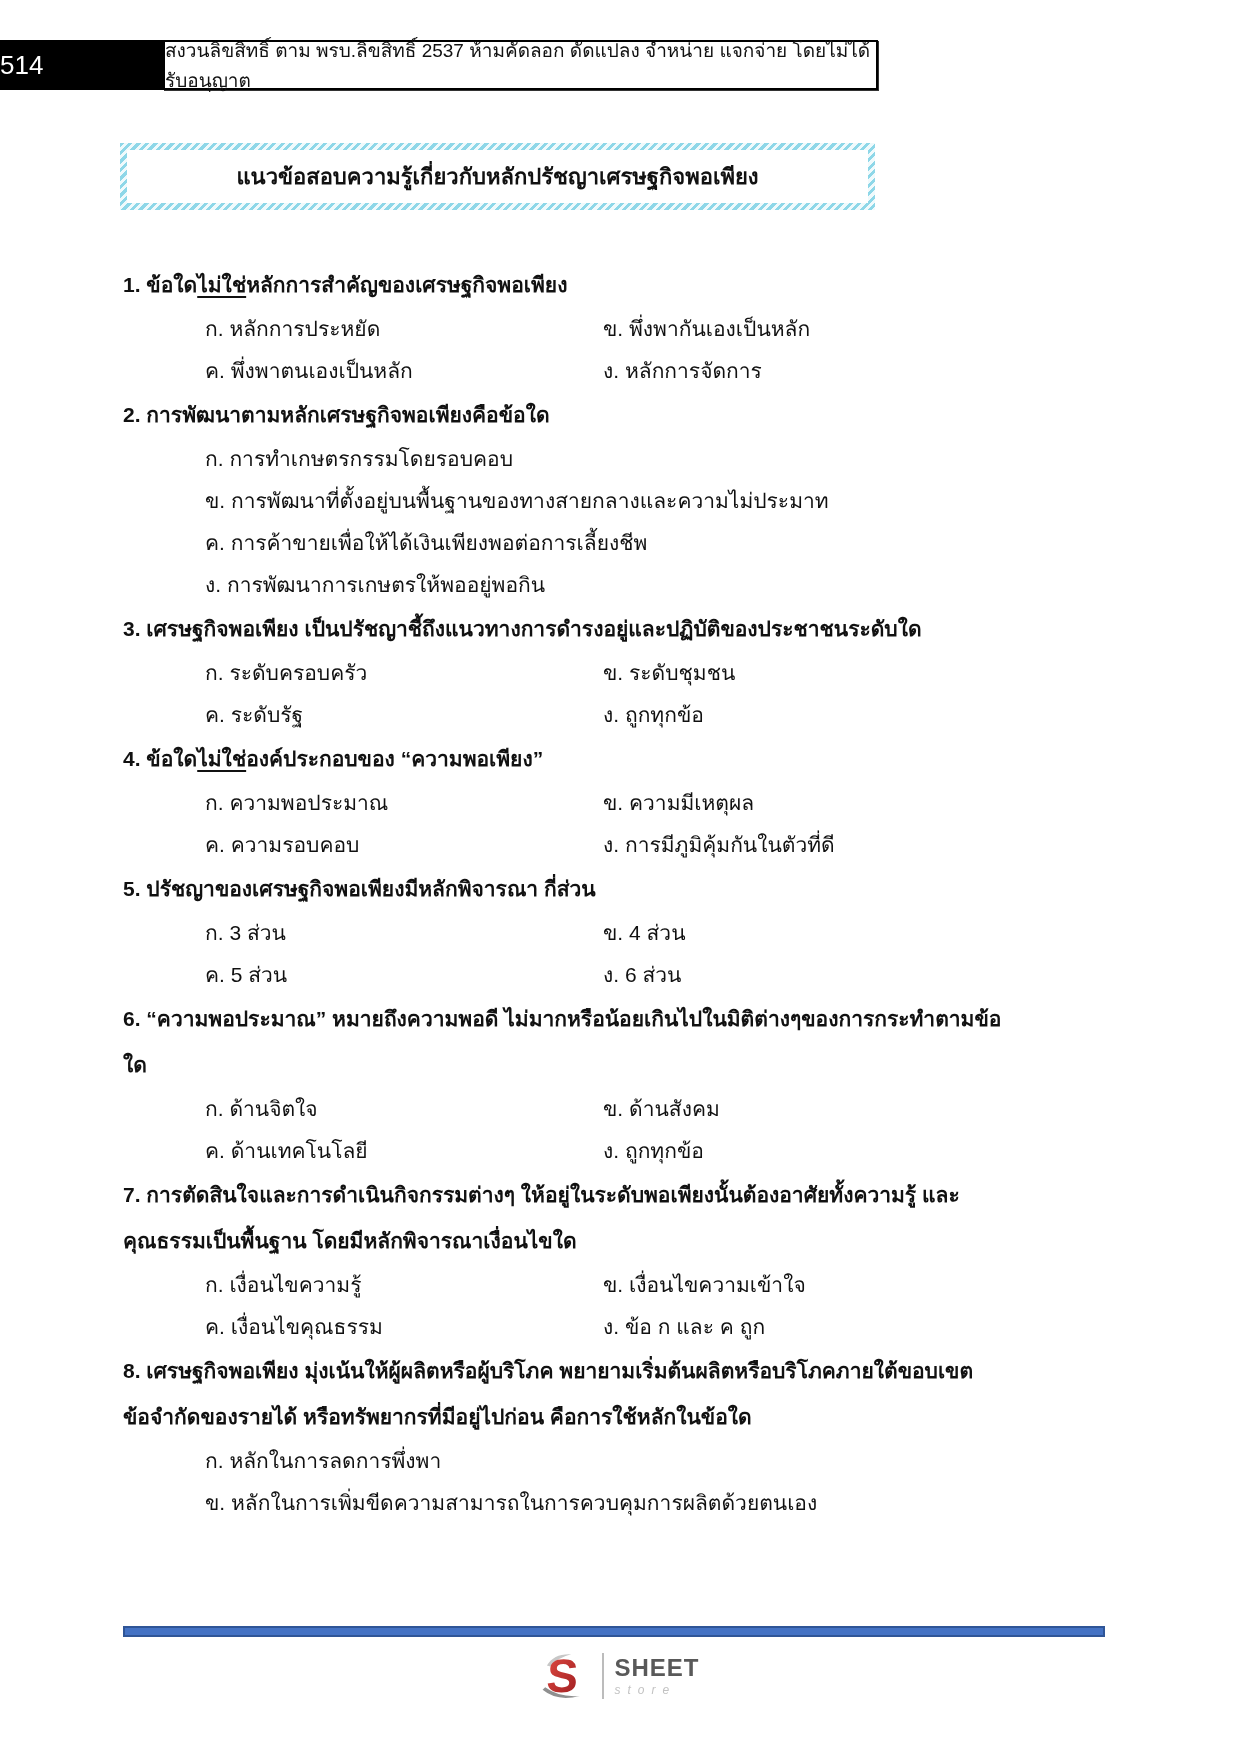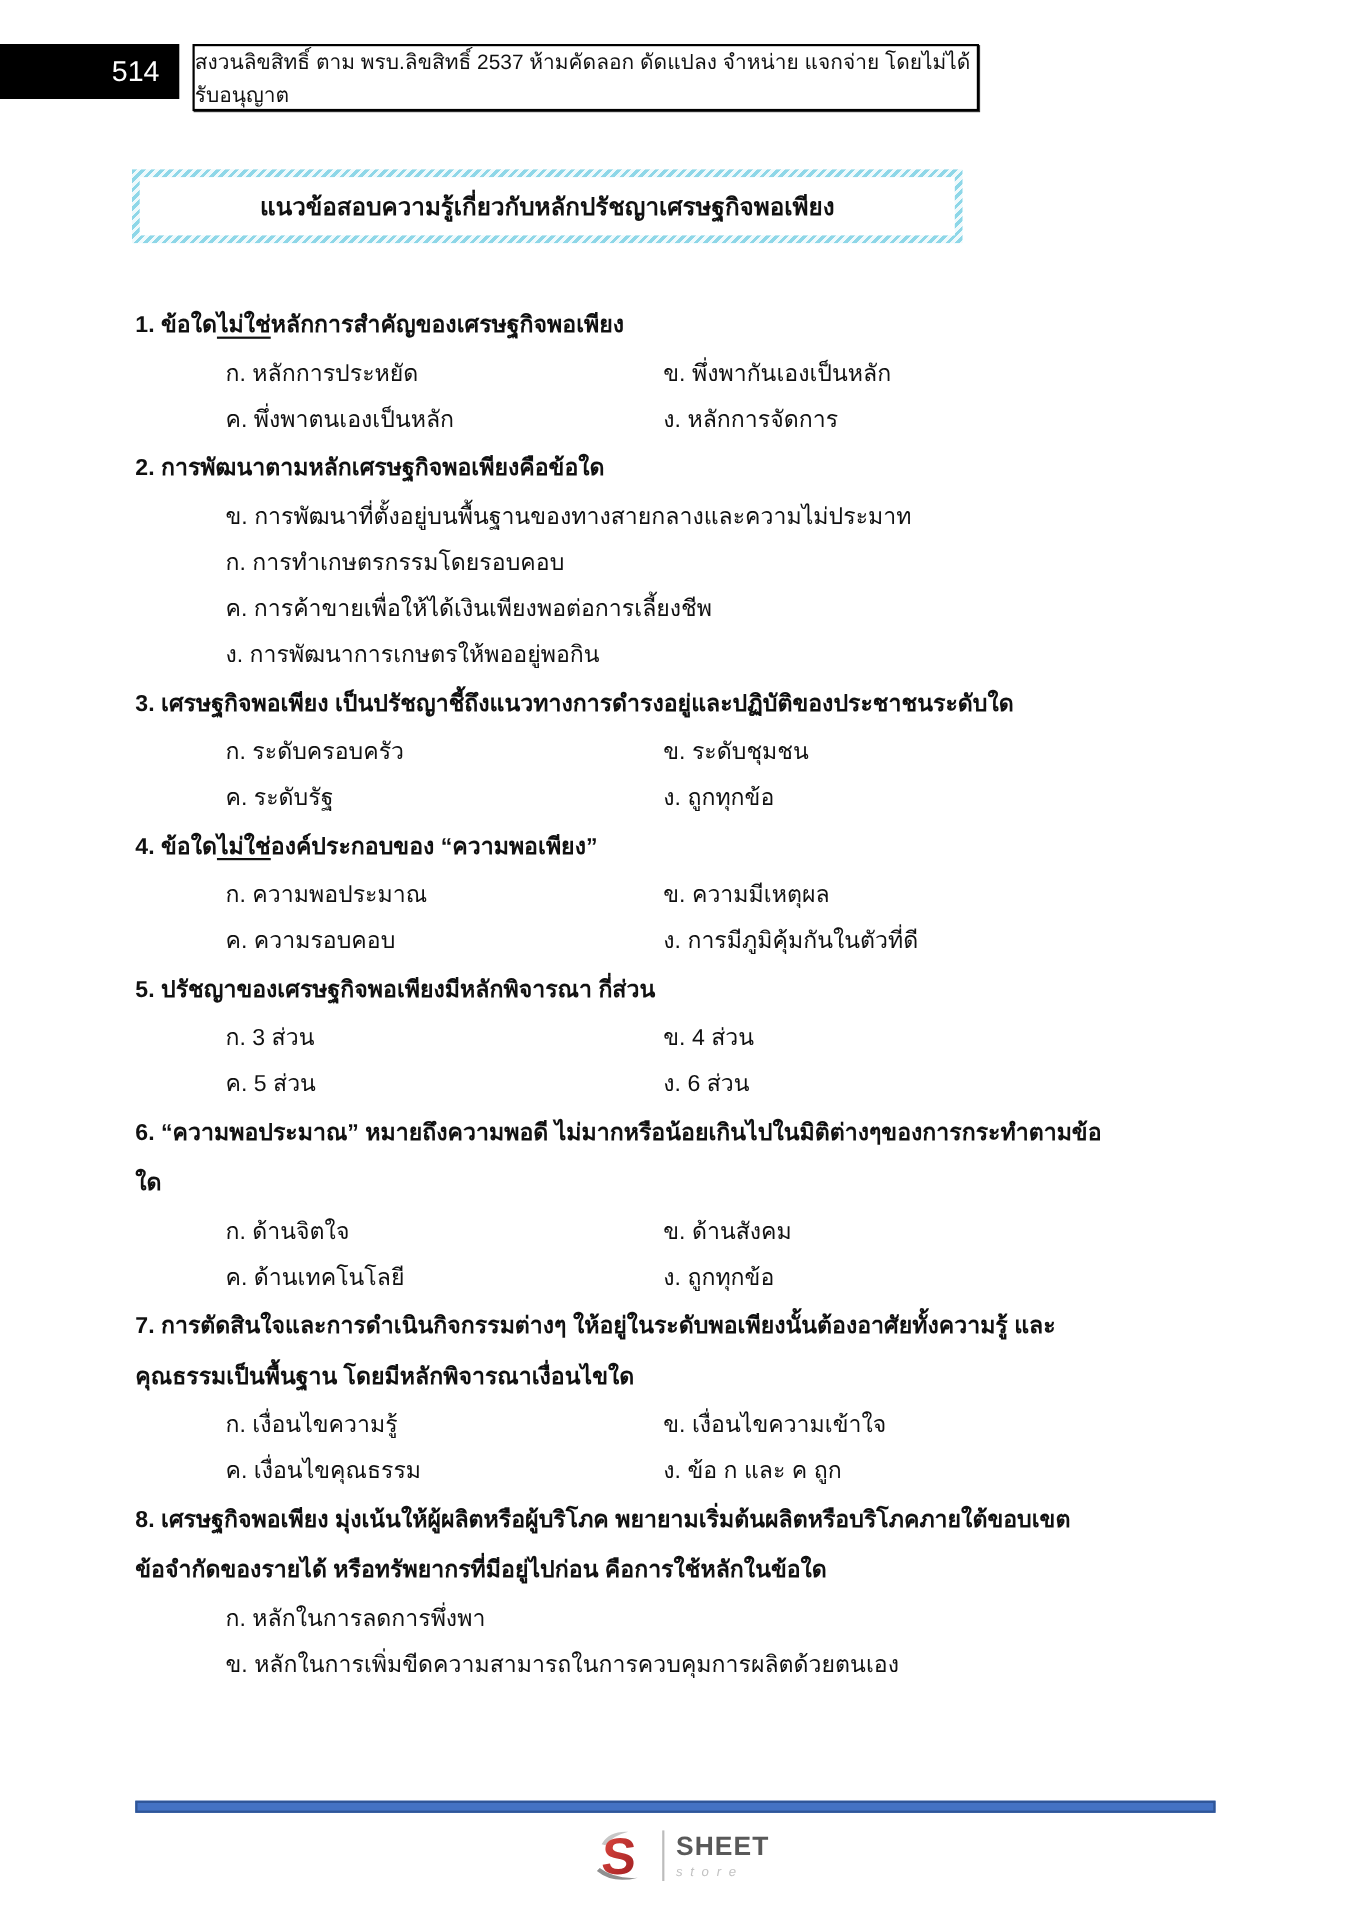--- a/index.html
+++ b/index.html
@@ -8,26 +8,26 @@
     width:1240px;height:1755px;
     background:#ffffff;
     font-family:"Liberation Sans", sans-serif;
     color:#111111;
     overflow:hidden;
   }
   
   .top{display:flex;align-items:flex-start;margin-top:40px;}
   .page-num{
     width:163px;height:50px;background:#000000;color:#ffffff;
-    display:flex;align-items:center;justify-content:flex-end;
+    display:flex;align-items:center;
     padding-right:18px;box-sizing:border-box;
     font-size:26px;
   }
   .copyright{
-    margin-left:12px;width:715px;height:61px;
+    width:715px;height:50px;
     border:2px solid #000000;box-sizing:border-box;
     display:flex;align-items:center;justify-content:center;
     font-size:19px;
     box-shadow:1px 1px 0 #333333;
   }
   
   .title-box{
     margin:53px 0 0 120px;width:755px;box-sizing:border-box;
     background:repeating-linear-gradient(135deg,#8ed7e8 0px,#8ed7e8 3px,#f0fafc 3px,#f0fafc 6px);
     padding:7px;
@@ -86,22 +86,22 @@
         <span class="opt">ก. หลักการประหยัด</span>
         <span class="opt">ข. พึ่งพากันเองเป็นหลัก</span>
         <span class="opt">ค. พึ่งพาตนเองเป็นหลัก</span>
         <span class="opt">ง. หลักการจัดการ</span>
       </div>
     </section>
 
     <section class="q">
       <p class="q-text">2. การพัฒนาตามหลักเศรษฐกิจพอเพียงคือข้อใด</p>
       <div class="opts">
+        <span class="opt">ก. การทำเกษตรกรรมโดยรอบคอบ</span>
         <span class="opt">ข. การพัฒนาที่ตั้งอยู่บนพื้นฐานของทางสายกลางและความไม่ประมาท</span>
-        <span class="opt">ก. การทำเกษตรกรรมโดยรอบคอบ</span>
         <span class="opt">ค. การค้าขายเพื่อให้ได้เงินเพียงพอต่อการเลี้ยงชีพ</span>
         <span class="opt">ง. การพัฒนาการเกษตรให้พออยู่พอกิน</span>
       </div>
     </section>
 
     <section class="q">
       <p class="q-text">3. เศรษฐกิจพอเพียง เป็นปรัชญาชี้ถึงแนวทางการดำรงอยู่และปฏิบัติของประชาชนระดับใด</p>
       <div class="opts grid2">
         <span class="opt">ก. ระดับครอบครัว</span>
         <span class="opt">ข. ระดับชุมชน</span>

